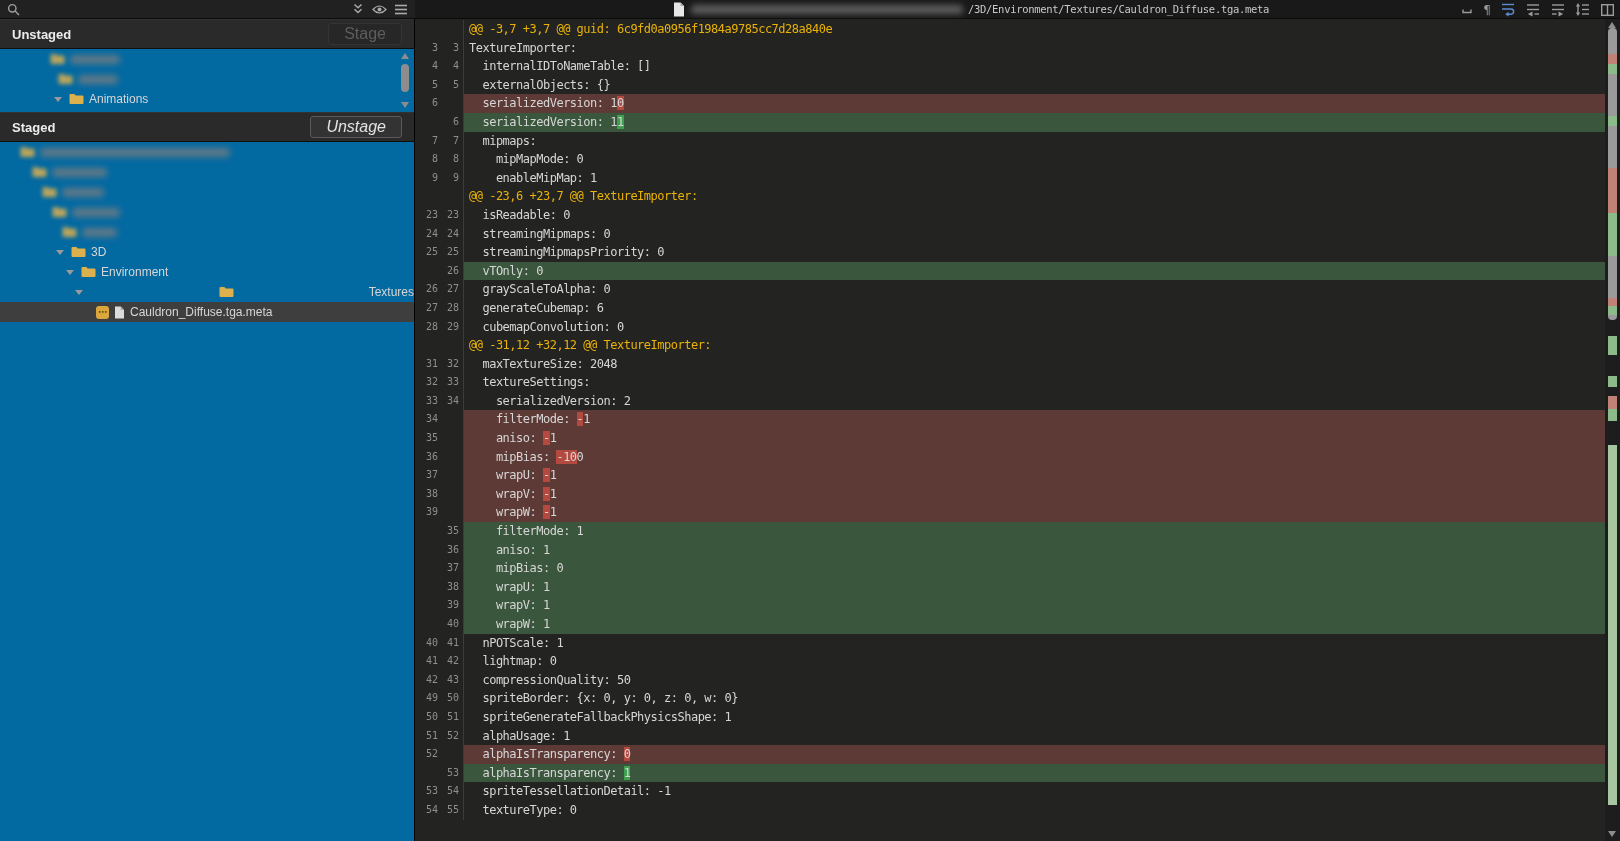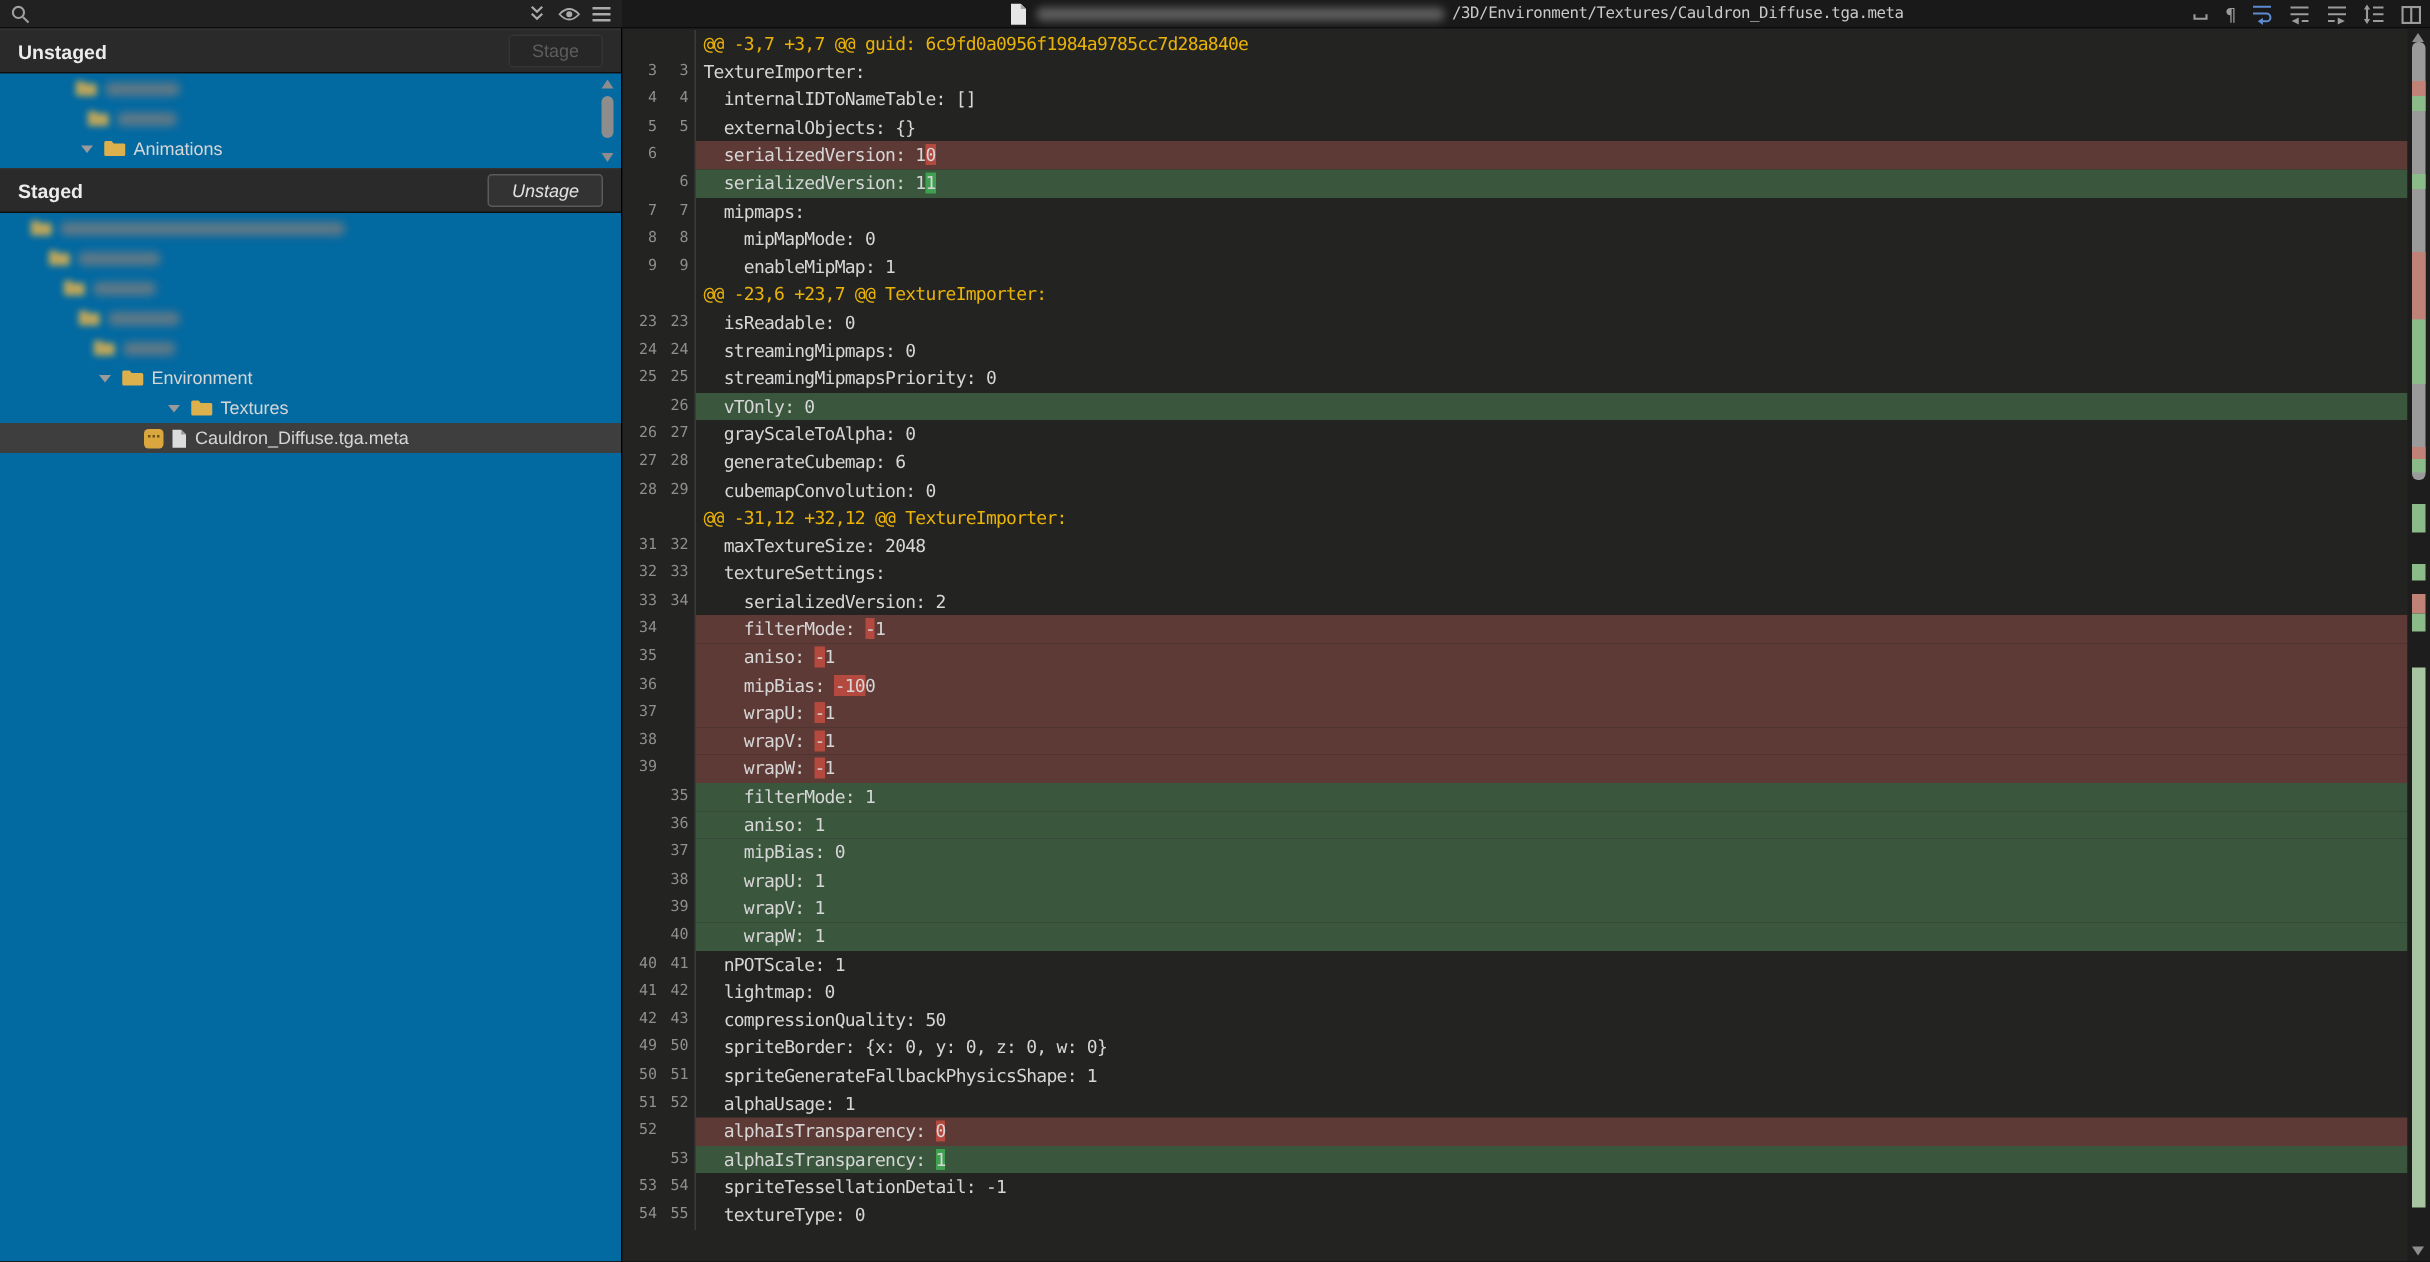--- a/index.html
+++ b/index.html
@@ -24,21 +24,21 @@
   .pilcrow { color:#9b9b9b; font:12px "DejaVu Sans",sans-serif; line-height:1; }
 
   
   .main { display:flex; height:822px; }
   .sidebar { width:415px; background:#181818; border-right:1px solid #000;
              display:flex; flex-direction:column; }
   .section-header { height:30px; background:#2a2a2a; border-top:1px solid #323232;
                     border-bottom:1px solid #0f0f0f; display:flex; align-items:center;
                     padding:0 12px; flex:none; }
   .section-header .stitle { flex:1; font-size:13px; font-weight:bold; color:#ececec; }
-  .btn { height:22px; padding:0 15px; border-radius:3px; font-size:12px;
+  .btn { height:22px; padding:0 15px; border-radius:3px; font-size:16px;
          font-family:"Liberation Sans",sans-serif; cursor:pointer; }
   .btn.enabled { background:#333333; border:1px solid #5a5a5a; color:#e2e2e2;font-style:italic; }
   .btn.disabled { background:#272727; border:1px solid #343434; color:#5d5d5d; }
 
   .tree { position:relative; background:#0369a1; overflow:hidden; }
   .tree.unstaged { height:63px; flex:none; }
   .tree.staged { flex:1; }
   .tree-row { height:20px; display:flex; align-items:center; gap:5px;
               font-size:12px; color:#d6d6d6; white-space:nowrap; }
   .tree-row.selected { background:#3e3e3e; }
@@ -255,30 +255,39 @@
             <span class="blob" style="width:48px"></span>
           </div>
           <div class="tree-row" style="padding-left: 62px;">
             <span class="blur2" style="display:inline-flex">
               <svg width="15" height="12" viewBox="0 0 15 12">
                 <path d="M0.5 2 Q0.5 1 1.5 1 H5.4 L6.8 2.6 H13.5 Q14.5 2.6 14.5 3.6 V10 Q14.5 11 13.5 11 H1.5 Q0.5 11 0.5 10 Z" fill="#ddb04e"></path>
               </svg>
             </span>
             <span class="blob" style="width:35px"></span>
           </div>
+          <div class="tree-row" style="padding-left: 56px;">
+            <span class="tri"></span>
+            <span style="display:inline-flex">
+              <svg width="15" height="12" viewBox="0 0 15 12">
+                <path d="M0.5 2 Q0.5 1 1.5 1 H5.4 L6.8 2.6 H13.5 Q14.5 2.6 14.5 3.6 V10 Q14.5 11 13.5 11 H1.5 Q0.5 11 0.5 10 Z" fill="#ddb04e"></path>
+              </svg>
+            </span>
+            <span>3D</span>
+          </div>
           <div class="tree-row" style="padding-left: 66px;">
             <span class="tri"></span>
             <span style="display:inline-flex">
               <svg width="15" height="12" viewBox="0 0 15 12">
                 <path d="M0.5 2 Q0.5 1 1.5 1 H5.4 L6.8 2.6 H13.5 Q14.5 2.6 14.5 3.6 V10 Q14.5 11 13.5 11 H1.5 Q0.5 11 0.5 10 Z" fill="#ddb04e"></path>
               </svg>
             </span>
             <span>Environment</span>
           </div>
-          <div class="tree-row" style="padding-left: 112px;">
+          <div class="tree-row" style="padding-left: 75px; justify-content: space-between;">
             <span class="tri"></span>
             <span style="display:inline-flex">
               <svg width="15" height="12" viewBox="0 0 15 12">
                 <path d="M0.5 2 Q0.5 1 1.5 1 H5.4 L6.8 2.6 H13.5 Q14.5 2.6 14.5 3.6 V10 Q14.5 11 13.5 11 H1.5 Q0.5 11 0.5 10 Z" fill="#ddb04e"></path>
               </svg>
             </span>
             <span>Textures</span>
           </div>
           <div class="tree-row selected" style="padding-left: 96px;">
             <span class="badge">⋯</span>

